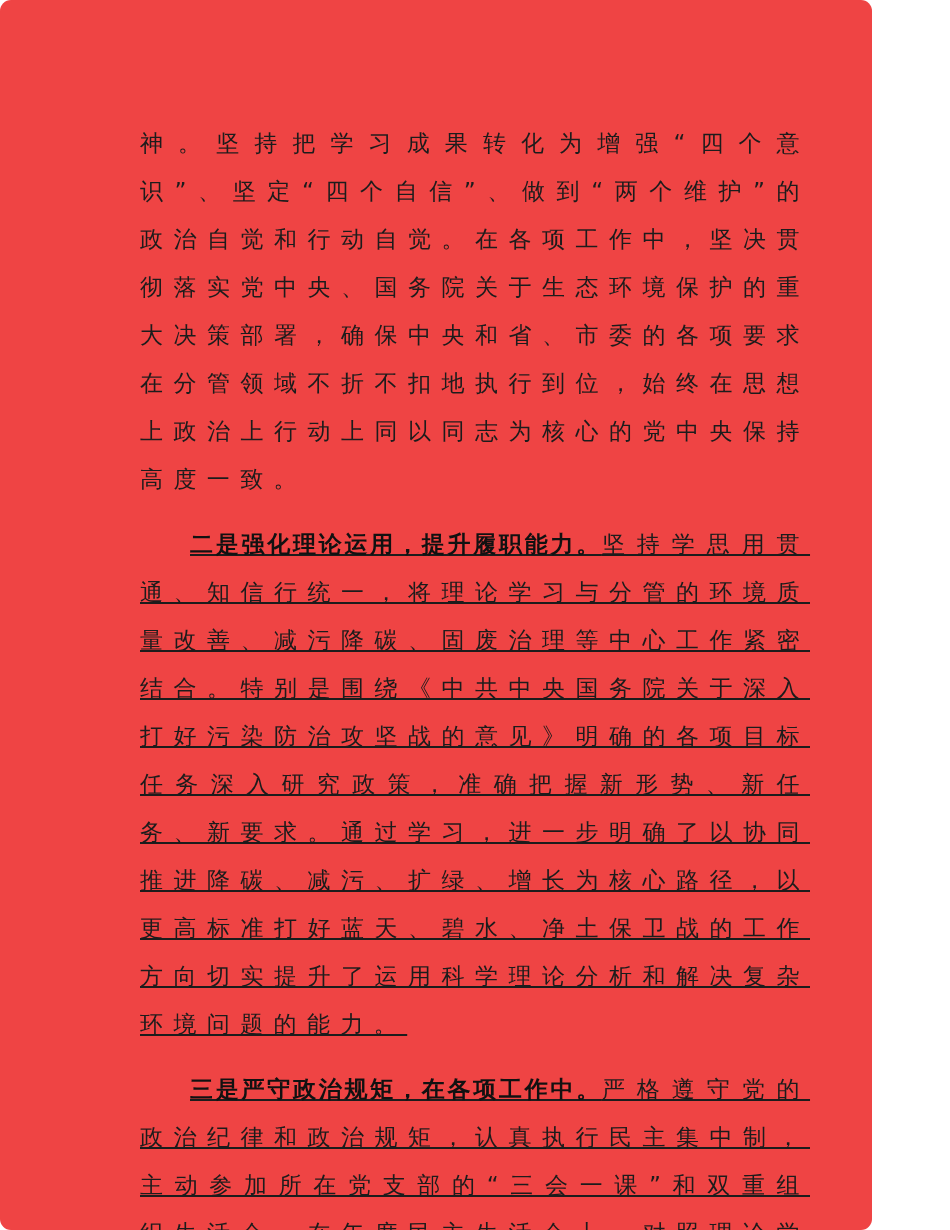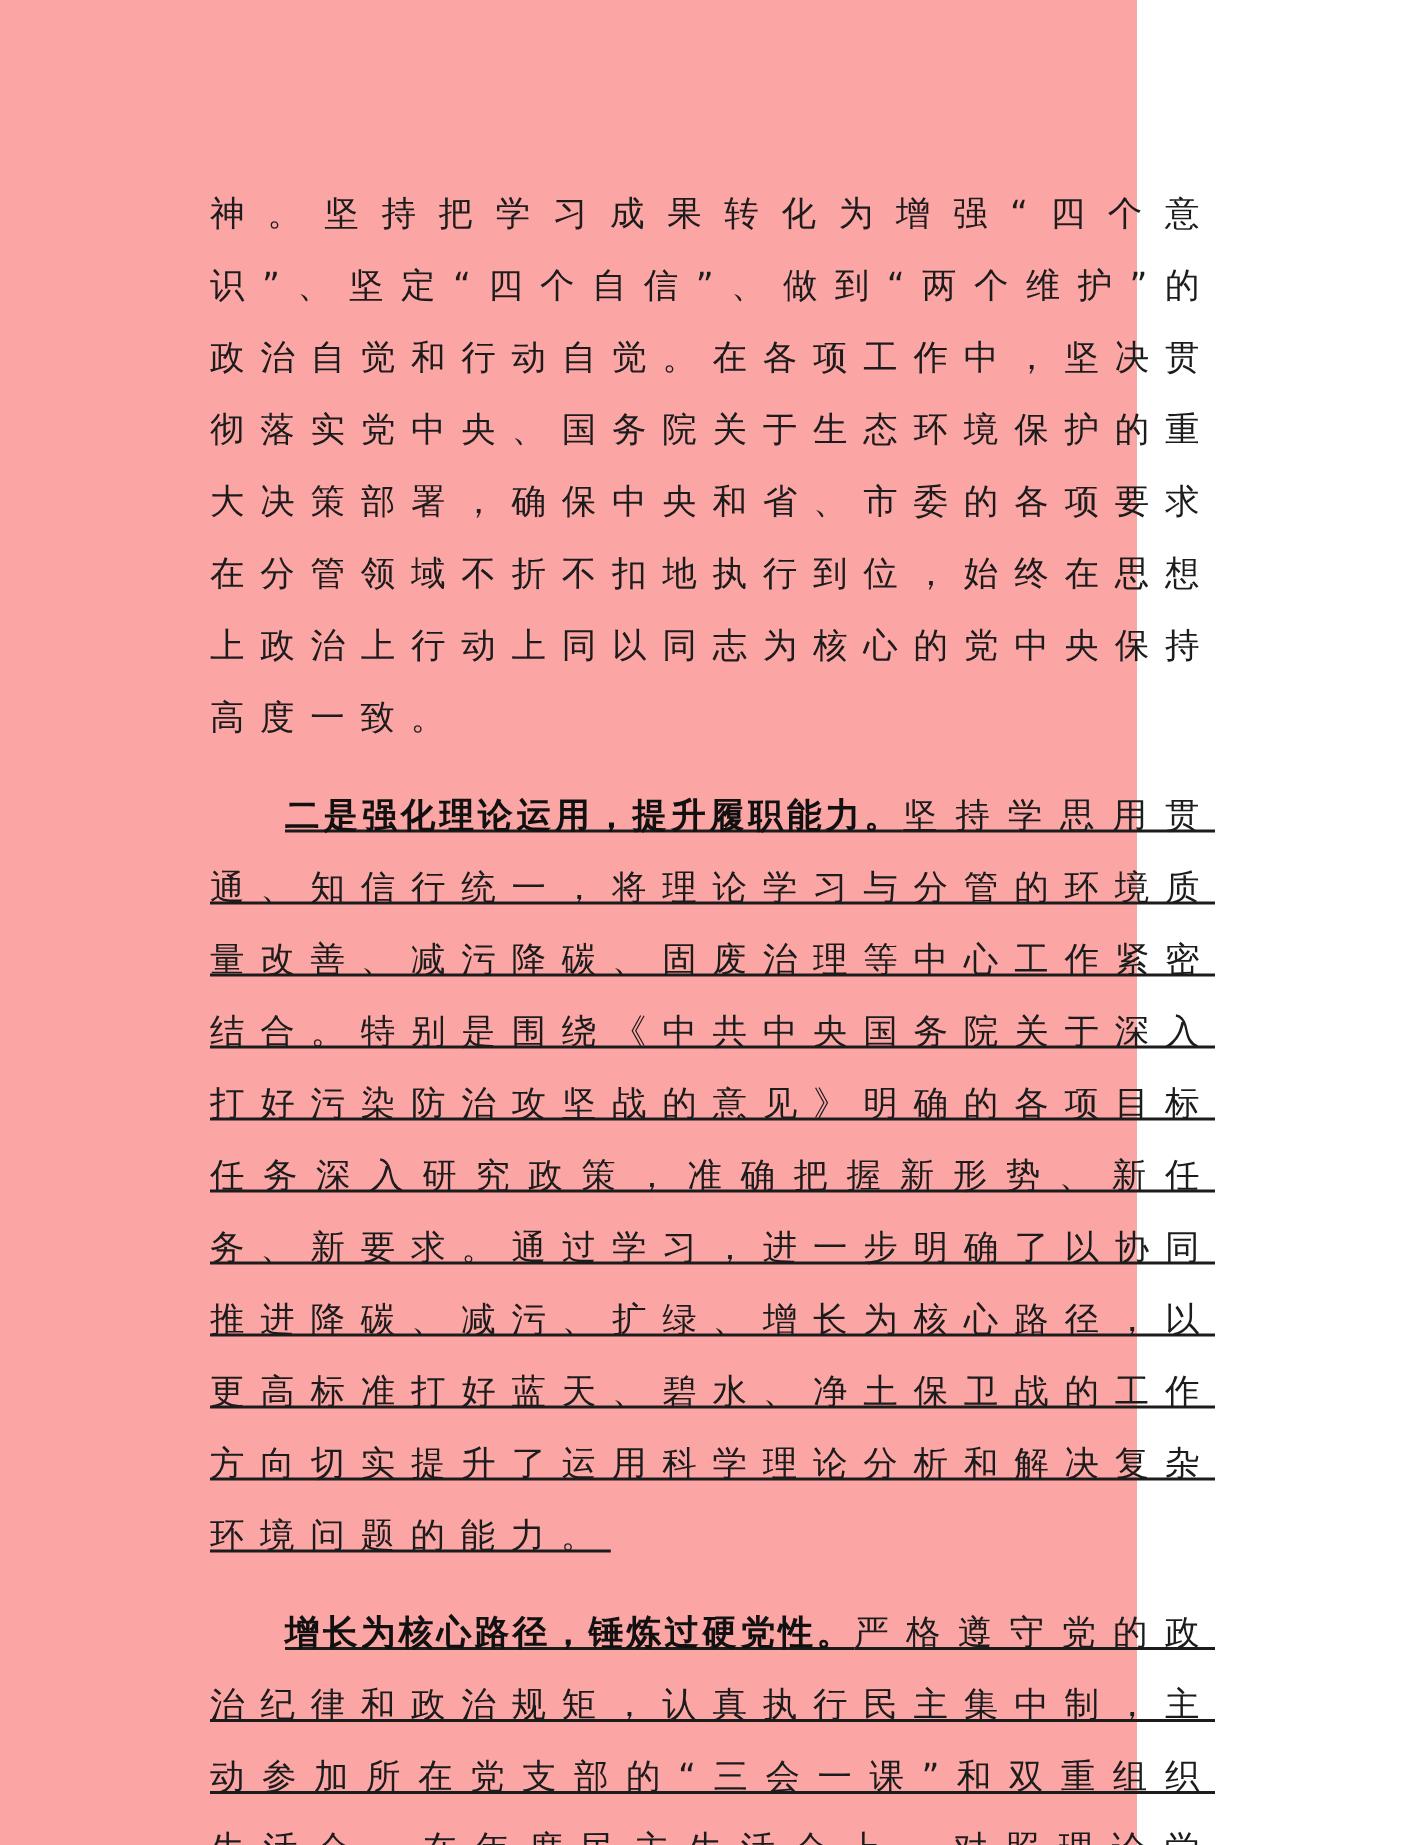--- a/index.html
+++ b/index.html
@@ -12,23 +12,24 @@
       height: 1230px;
       position: relative;
       overflow: hidden;
       font-family: "DejaVu Sans", "Liberation Sans", sans-serif;
       color: #1a1a1a;
     }
     .page {
       position: absolute;
       left: 0;
       top: 0;
-      width: 758px;
+      width: 872px;
       height: 1230px;
-      background: #fca5a5;
+      background: #ef4444;
+      border-radius: 11px;
     }
     .content {
       position: absolute;
       left: 140px;
       top: 119px;
       width: 670px;
     }
     .para {
       margin: 0 0 17px 0;
       font-size: 23px;
@@ -61,17 +62,17 @@
 
     <p class="para">
       <span class="body-text">神。坚持把学习成果转化为增强“四个意识”、坚定“四个自信”、做到“两个维护”的政治自觉和行动自觉。在各项工作中，坚决贯彻落实党中央、国务院关于生态环境保护的重大决策部署，确保中央和省、市委的各项要求在分管领域不折不扣地执行到位，始终在思想上政治上行动上同以同志为核心的党中央保持高度一致。</span>
     </p>
 
     <p class="para indent">
       <span class="lead">二是强化理论运用，提升履职能力。</span><span class="body-text">坚持学思用贯通、知信行统一，将理论学习与分管的环境质量改善、减污降碳、固废治理等中心工作紧密结合。特别是围绕《中共中央国务院关于深入打好污染防治攻坚战的意见》明确的各项目标任务深入研究政策，准确把握新形势、新任务、新要求。通过学习，进一步明确了以协同推进降碳、减污、扩绿、增长为核心路径，以更高标准打好蓝天、碧水、净土保卫战的工作方向切实提升了运用科学理论分析和解决复杂环境问题的能力。</span>
     </p>
 
     <p class="para indent">
-      <span class="lead">增长为核心路径，锤炼过硬党性。</span><span class="body-text">严格遵守党的政治纪律和政治规矩，认真执行民主集中制，主动参加所在党支部的“三会一课”和双重组织生活会。在年度民主生活会上，对照理论学习、政治素质、能力本领等方面深入查摆问题，坦诚开展批评与自我批评。同时，面向分管部门党员干部讲授专题党</span>
+      <span class="lead">三是严守政治规矩，在各项工作中。</span><span class="body-text">严格遵守党的政治纪律和政治规矩，认真执行民主集中制，主动参加所在党支部的“三会一课”和双重组织生活会。在年度民主生活会上，对照理论学习、政治素质、能力本领等方面深入查摆问题，坦诚开展批评与自我批评。同时，面向分管部门党员干部讲授专题党</span>
     </p>
 
   </div>
 </div>
 
 </body></html>

